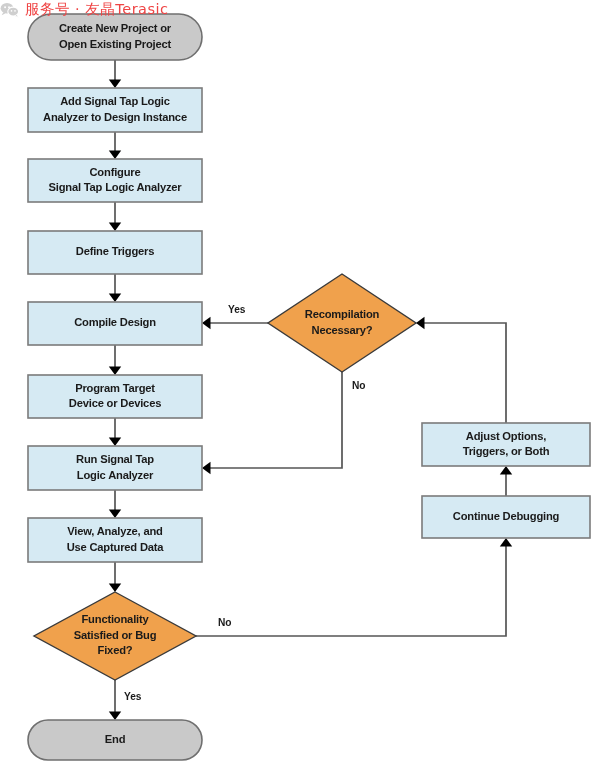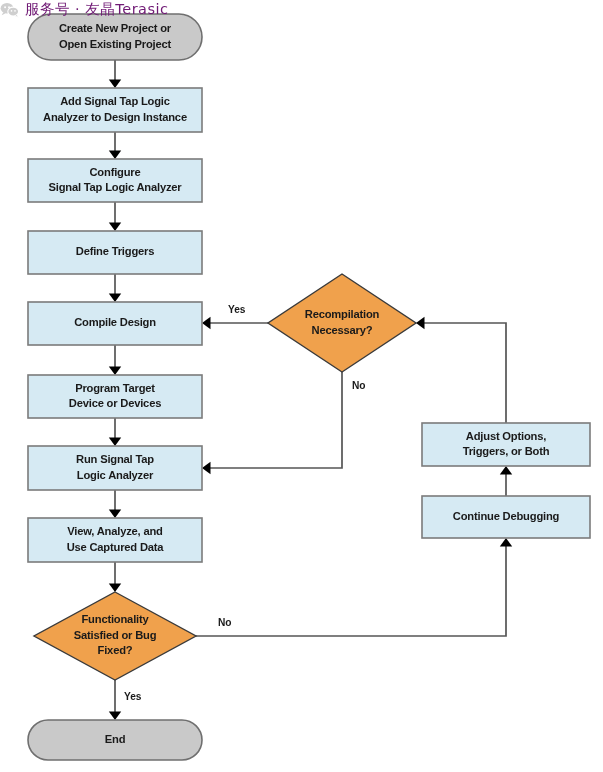--- a/index.html
+++ b/index.html
@@ -66,21 +66,21 @@
     font-size: 10.2px;
     font-weight: bold;
     fill: #1a1a1a;
     letter-spacing: -0.1px;
   }
   .watermark {
     position: absolute;
     display: flex;
     align-items: center;
     gap: 6px;
-    color: #701a75;
+    color: #ef4444;
     font-family: "DejaVu Sans", sans-serif;
     font-size: 14.5px;
     letter-spacing: 0.5px;
     white-space: nowrap;
     user-select: none;
   }
   .watermark-icon {
     display: inline-block;
     width: 19px;
     height: 16px;

